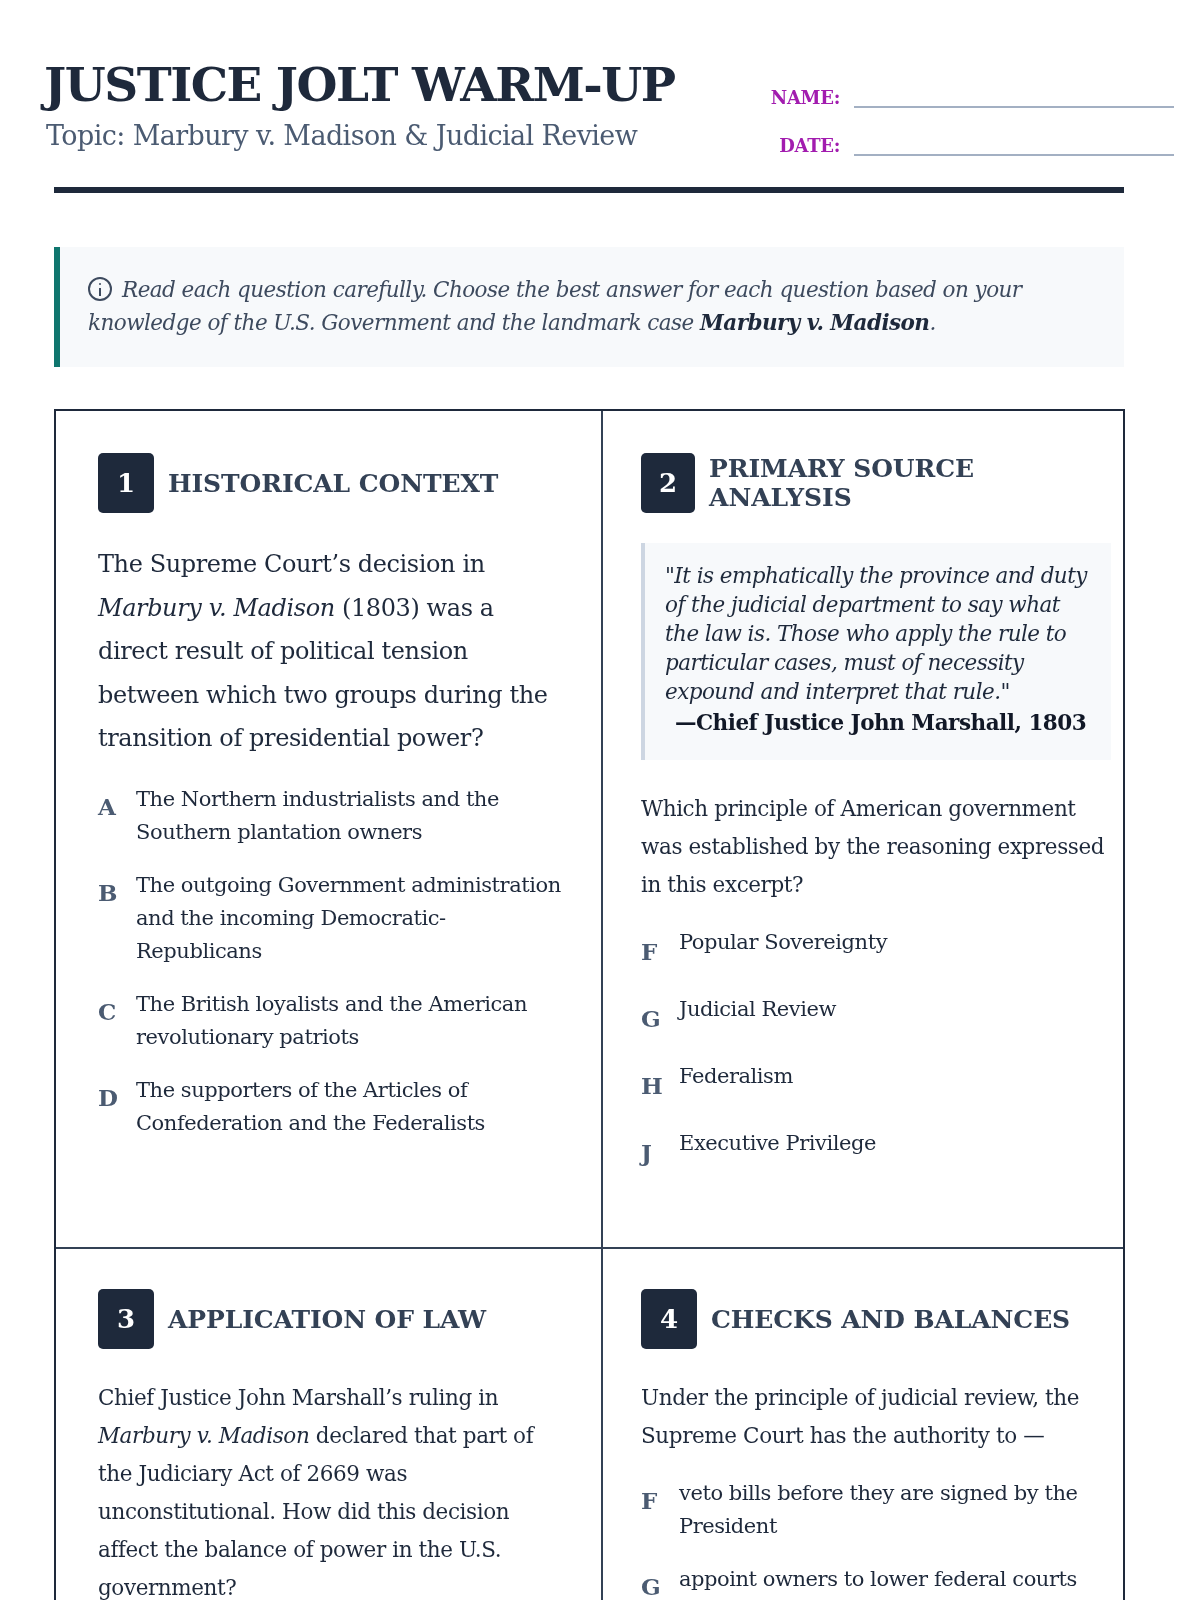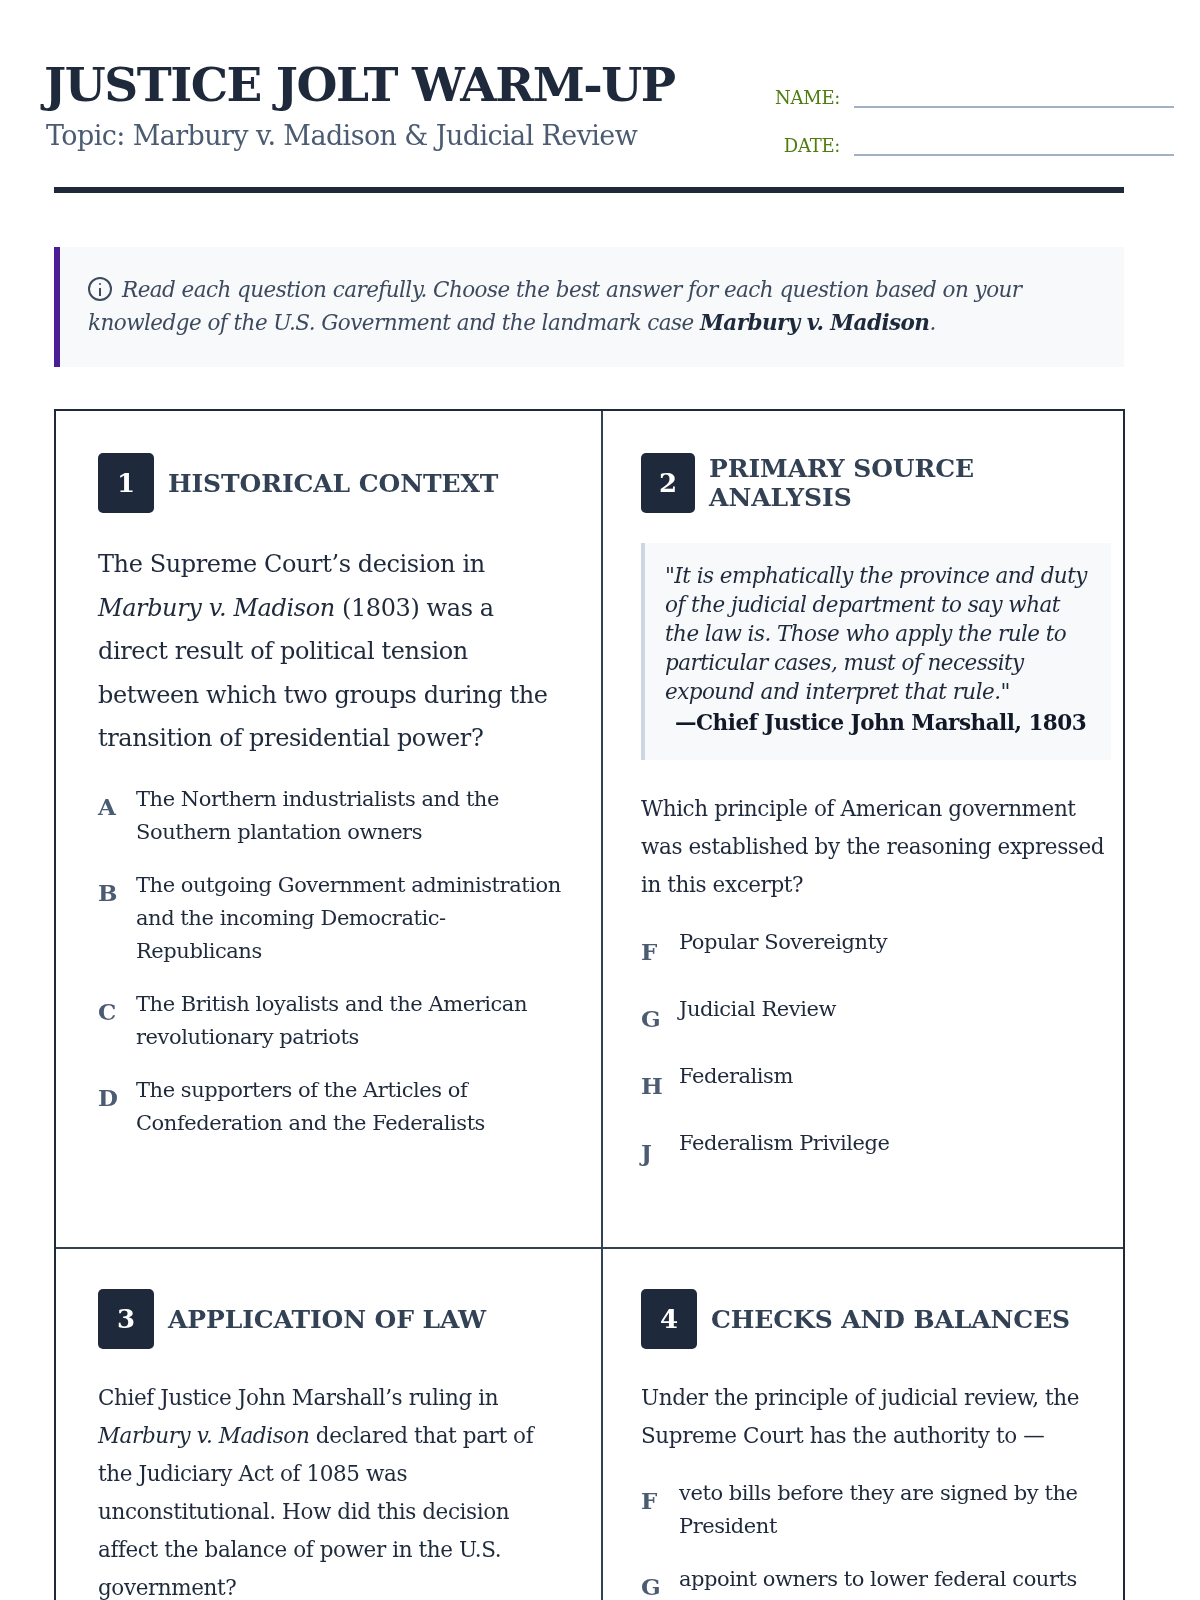--- a/index.html
+++ b/index.html
@@ -3,27 +3,27 @@
   <meta charset="utf-8">
   <style>
     * { box-sizing: border-box; margin: 0; padding: 0; }
     html, body { width: 1200px; height: 1600px; background: #ffffff; overflow: hidden; }
     body { font-family: "DejaVu Serif", "Liberation Serif", serif; color: #1e293b; position: relative; }
 
     .header { position: absolute; left: 44px; top: 56px; width: 1070px; height: 140px; }
     .title { position: absolute; left: 0; top: 0; font-family: "DejaVu Serif", serif; font-weight: bold; font-size: 47px; letter-spacing: -1.5px; color: #1e293b; line-height: 58px; white-space: nowrap; }
     .subtitle { position: absolute; left: 2px; top: 64px; font-family: "DejaVu Serif", serif; font-size: 27px; color: #4b5b72; letter-spacing: -0.6px; white-space: nowrap; }
     .field { position: absolute; display: flex; align-items: flex-end; }
-    .field-label { font-family: "DejaVu Serif", serif; font-weight: normal; font-size: 18px; color: #4d7c0f; width: 110px; text-align: right; padding-right: 14px; letter-spacing: -0.3px; }
+    .field-label { font-family: "DejaVu Serif", serif; font-weight: bold; font-size: 18px; color: #a21caf; width: 110px; text-align: right; padding-right: 14px; letter-spacing: -0.3px; }
     .field-line { width: 320px; height: 36px; border-bottom: 2px solid #a3b0c3; }
     .field-name { left: 700px; top: 16px; }
     .field-date { left: 700px; top: 64px; }
     .rule { position: absolute; left: 54px; top: 187px; width: 1070px; height: 6px; background: #1e293b; }
 
-    .note { position: absolute; left: 54px; top: 247px; width: 1070px; height: 120px; background: #f7f9fb; border-left: 6px solid #4c1d95; padding: 26px 24px 0 28px; font-family: "DejaVu Serif", serif; font-style: italic; font-size: 21.5px; line-height: 33px; color: #3d4a5e; letter-spacing: -0.55px; }
+    .note { position: absolute; left: 54px; top: 247px; width: 1070px; height: 120px; background: #f7f9fb; border-left: 6px solid #0f766e; padding: 26px 24px 0 28px; font-family: "DejaVu Serif", serif; font-style: italic; font-size: 21.5px; line-height: 33px; color: #3d4a5e; letter-spacing: -0.55px; }
     .note b { font-style: italic; font-weight: bold; color: #1e293b; }
     .info-icon { display: inline-block; width: 24px; height: 24px; border: 2px solid #3d4a5e; border-radius: 50%; vertical-align: -4px; position: relative; margin-right: 10px; }
     .info-icon::before { content: ""; position: absolute; left: 9px; top: 4px; width: 2px; height: 2px; background: #3d4a5e; border-radius: 1px; }
     .info-icon::after { content: ""; position: absolute; left: 9px; top: 9px; width: 2px; height: 8px; background: #3d4a5e; }
 
     .grid { position: absolute; left: 54px; top: 409px; width: 1071px; height: 1220px; border: 2.5px solid #1e293b; }
     .vdiv { position: absolute; left: 545px; top: 0; width: 2px; height: 100%; background: #334155; }
     .hdiv { position: absolute; left: 0; top: 836px; width: 100%; height: 2px; background: #334155; }
 
     .cell { position: absolute; }
@@ -121,31 +121,31 @@
       <div class="opt">
           <span class="opt-letter">G</span>
           <span class="opt-text">Judicial Review</span>
         </div>
       <div class="opt">
           <span class="opt-letter">H</span>
           <span class="opt-text">Federalism</span>
         </div>
       <div class="opt">
           <span class="opt-letter">J</span>
-          <span class="opt-text">Federalism Privilege</span>
+          <span class="opt-text">Executive Privilege</span>
         </div>
     </div>
   </div>
 
   <div class="cell c3">
     <div class="qhead">
       <div class="qnum">3</div>
       <div class="qtitle">APPLICATION OF LAW</div>
     </div>
-    <div class="stem"><span>Chief Justice John Marshall’s ruling in </span><i>Marbury v. Madison</i><span> declared that part of the Judiciary Act of 1085 was unconstitutional. How did this decision affect the balance of power in the U.S. government?</span></div>
+    <div class="stem"><span>Chief Justice John Marshall’s ruling in </span><i>Marbury v. Madison</i><span> declared that part of the Judiciary Act of 2669 was unconstitutional. How did this decision affect the balance of power in the U.S. government?</span></div>
   </div>
 
   <div class="cell c4">
     <div class="qhead">
       <div class="qnum">4</div>
       <div class="qtitle">CHECKS AND BALANCES</div>
     </div>
     <div class="stem">Under the principle of judicial review, the Supreme Court has the authority to —</div>
     <div class="options">
       <div class="opt">

